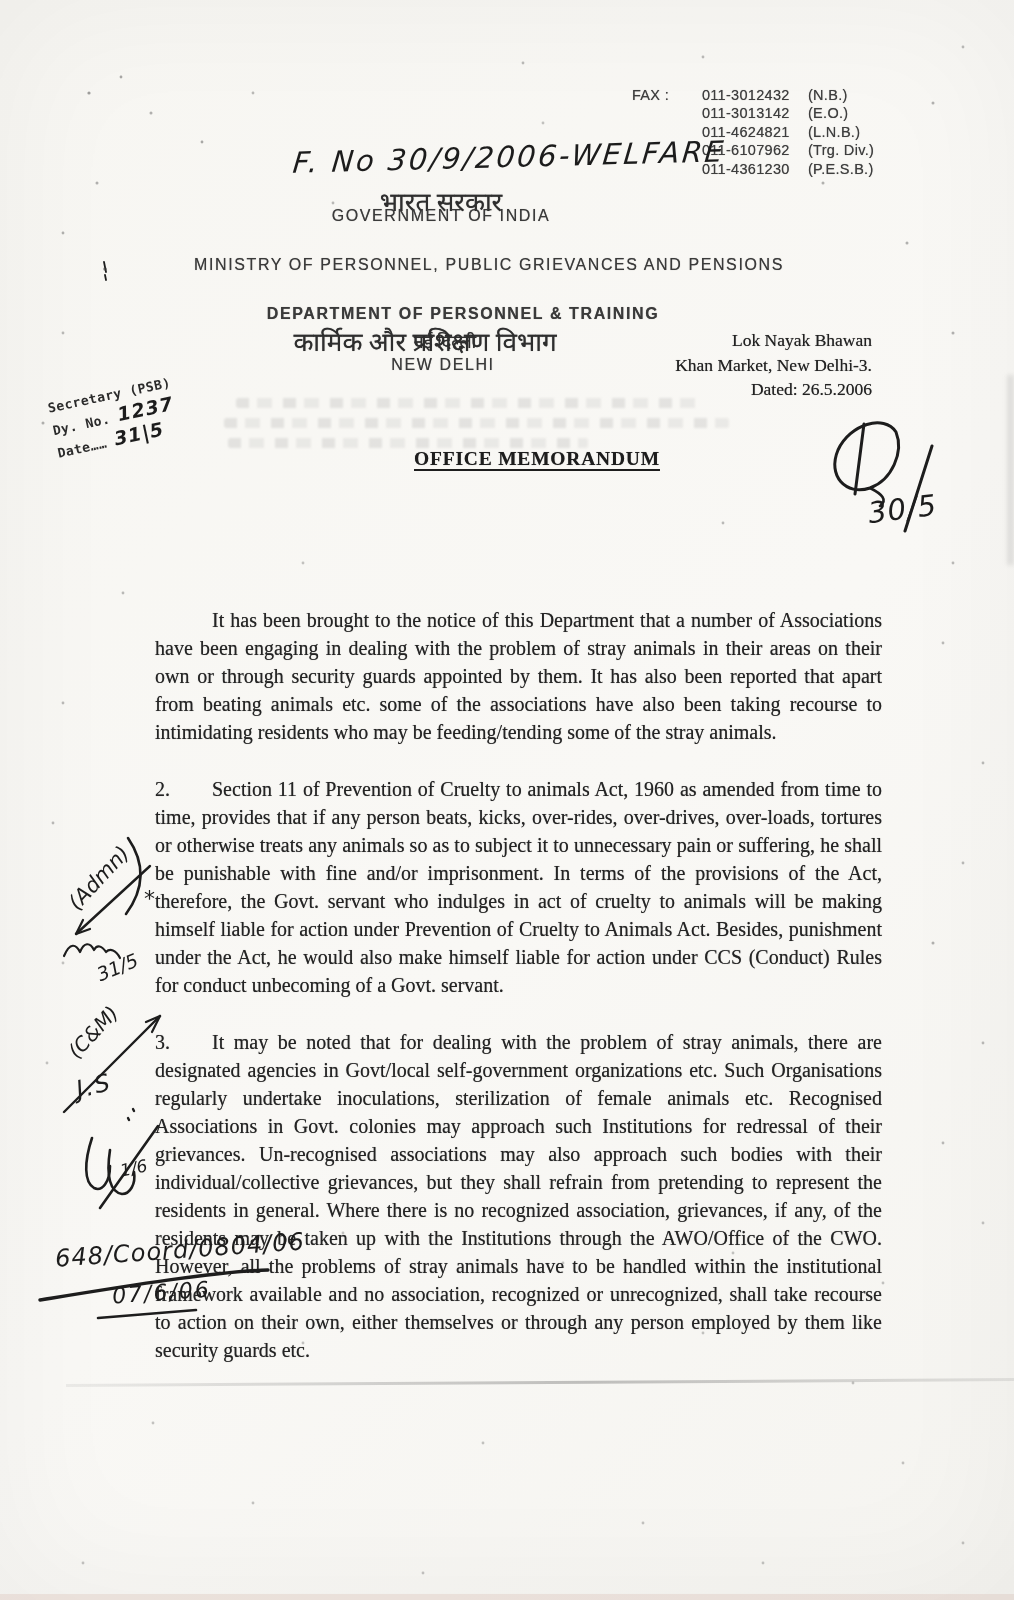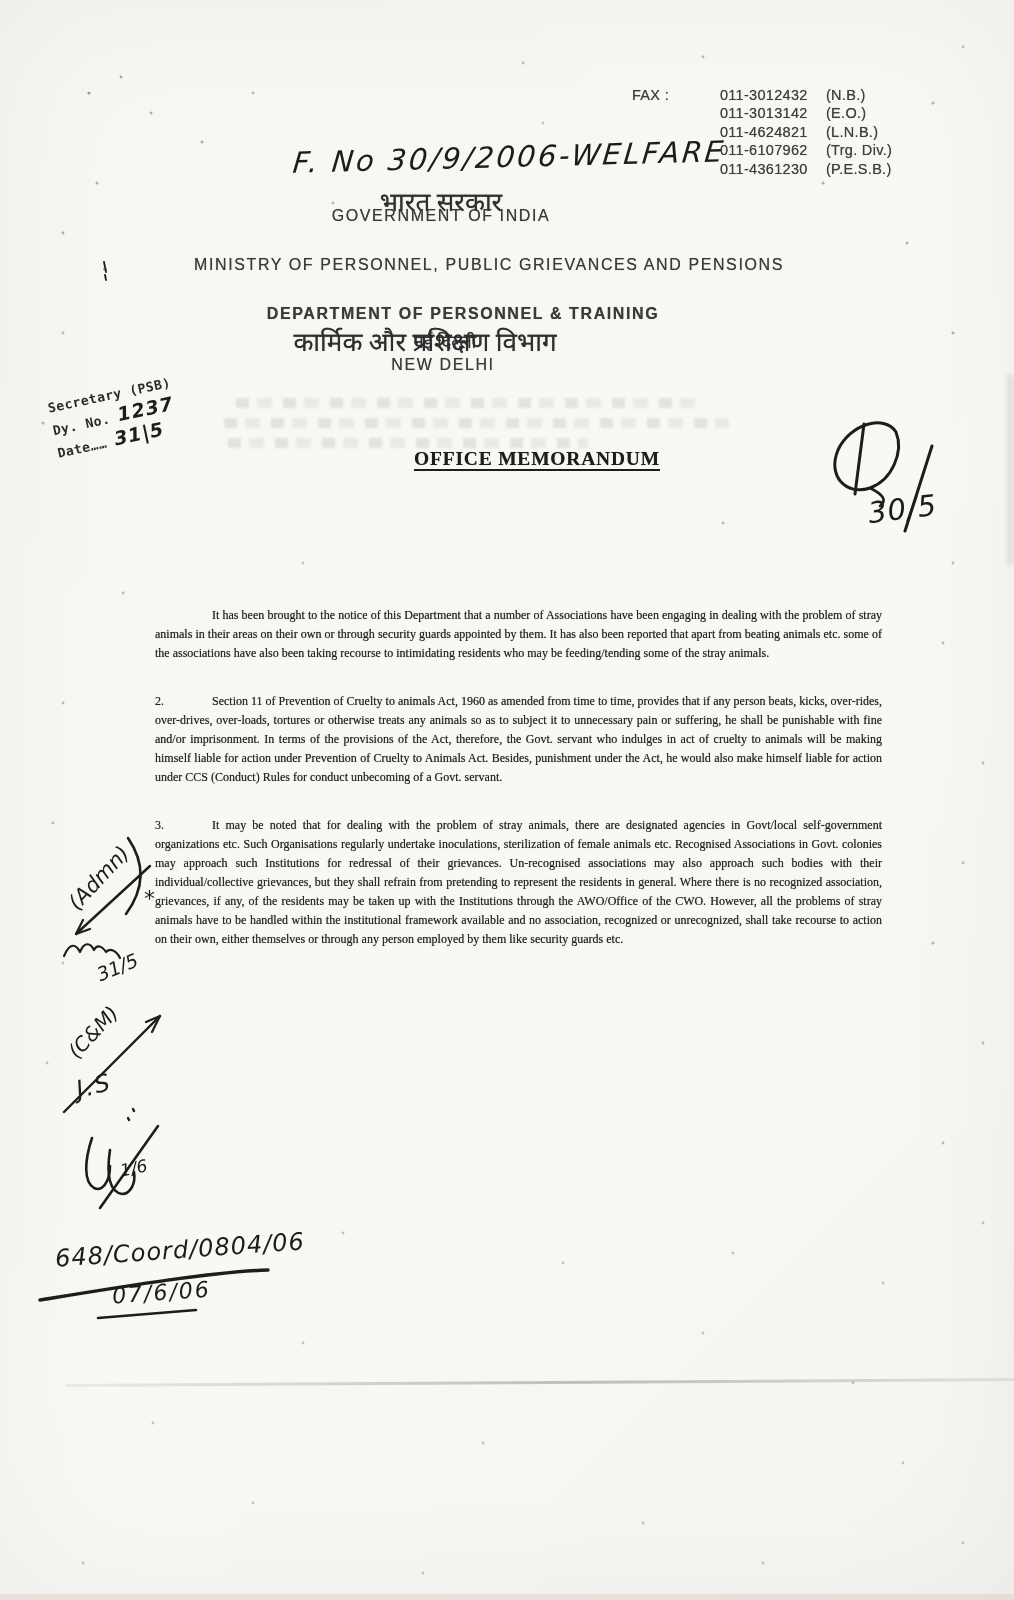--- a/index.html
+++ b/index.html
@@ -13,21 +13,21 @@
     position:absolute;inset:0;
     background:linear-gradient(135deg,#f7f6f2 0%,#f9f8f5 55%,#f5f4f0 100%);
     box-shadow:inset 0 0 140px rgba(0,0,0,0.045);
   }
   .fuzz{text-shadow:0 0 0.7px rgba(40,40,40,0.65);}
 
   
   .fax{position:absolute;left:632px;top:86px;display:flex;
        font-family:"Liberation Sans", sans-serif;font-size:14.5px;
        line-height:18.4px;color:#3e3e3e;letter-spacing:0.3px;}
-  .fax-label{margin-right:31px;white-space:pre;}
+  .fax-label{margin-right:13px;white-space:pre;}
   .fax-line{display:flex;margin-left:20px;}
   .fax-num{display:inline-block;width:106px;}
 
   
   .hand{font-family:"DejaVu Sans", sans-serif;font-style:italic;color:#1c1c1c;}
   .fno{position:absolute;left:293px;top:140px;font-size:29px;letter-spacing:2.5px;
        transform:rotate(-1.5deg) skewX(-7deg);white-space:nowrap;}
 
   
   .hline{position:absolute;transform:translateX(-50%);white-space:nowrap;}
@@ -54,21 +54,21 @@
   .stamp .hv{font-size:19px;letter-spacing:1px;}
 
   
   .memo-title{position:absolute;left:403px;top:448px;font-size:19.5px;font-weight:bold;
               letter-spacing:0.8px;color:#1d1d1d;
               text-decoration:underline;text-decoration-thickness:2px;text-underline-offset:4px;margin-left:11px;}
   .subject{position:absolute;left:272px;top:530px;font-size:17.5px;font-weight:bold;color:#1f1f1f;}
 
   
   .bodytext{position:absolute;left:155px;top:606px;width:727px;
-            font-size:12px;line-height:19px;text-align:justify;color:#242424;}
+            font-size:20px;line-height:28px;text-align:justify;color:#242424;}
   .bodytext p{margin:0 0 29px 0;}
   .p1{text-indent:57px;}
   .pnum{display:inline-block;width:57px;font-style:normal;}
 
   
   .sig-date-top{position:absolute;left:868px;top:492px;font-size:29px;
                 transform:rotate(-7deg);letter-spacing:1px;}
 
   
   .ann{position:absolute;white-space:nowrap;}
@@ -161,20 +161,25 @@
   <div class="hand fno">F. No 30/9/2006-WELFARE</div>
 
   <div class="hline hi hl1 fuzz">भारत सरकार</div>
   <div class="hline en hl2 fuzz">GOVERNMENT OF INDIA</div>
   <div class="hline en hl4 fuzz">MINISTRY OF PERSONNEL, PUBLIC GRIEVANCES AND PENSIONS</div>
   <div class="hline hi hl5 fuzz">कार्मिक और प्रशिक्षण विभाग</div>
   <div class="hline en hl6 fuzz">DEPARTMENT OF PERSONNEL &amp; TRAINING</div>
   <div class="hline hi hl7 fuzz">नई दिल्ली</div>
   <div class="hline en hl8 fuzz">NEW DELHI</div>
 
+  <div class="address fuzz">
+    <div>Lok Nayak Bhawan</div>
+    <div>Khan Market, New Delhi-3.</div>
+    <div>Dated: 26.5.2006</div>
+  </div>
 
   <div class="stamp">
     <div>Secretary (PSB)</div>
     <div>
       <span>Dy. No.</span>
       <span class="hand hv">1237</span>
     </div>
     <div>
       <span>Date……</span>
       <span class="hand hv">31|5</span>

